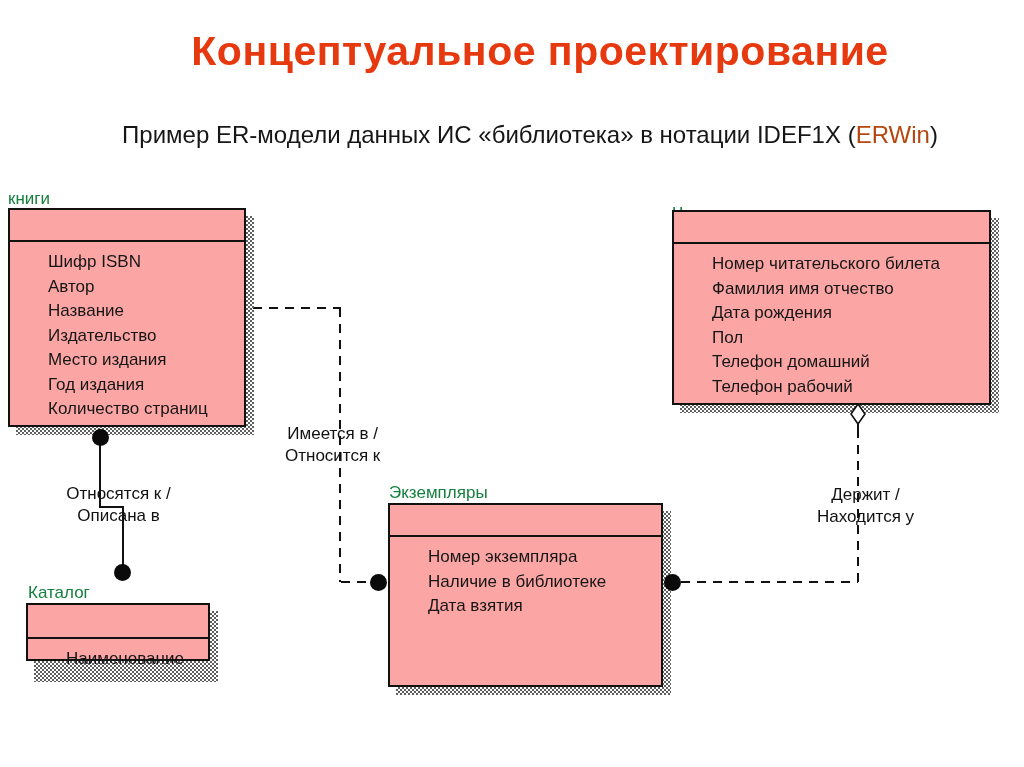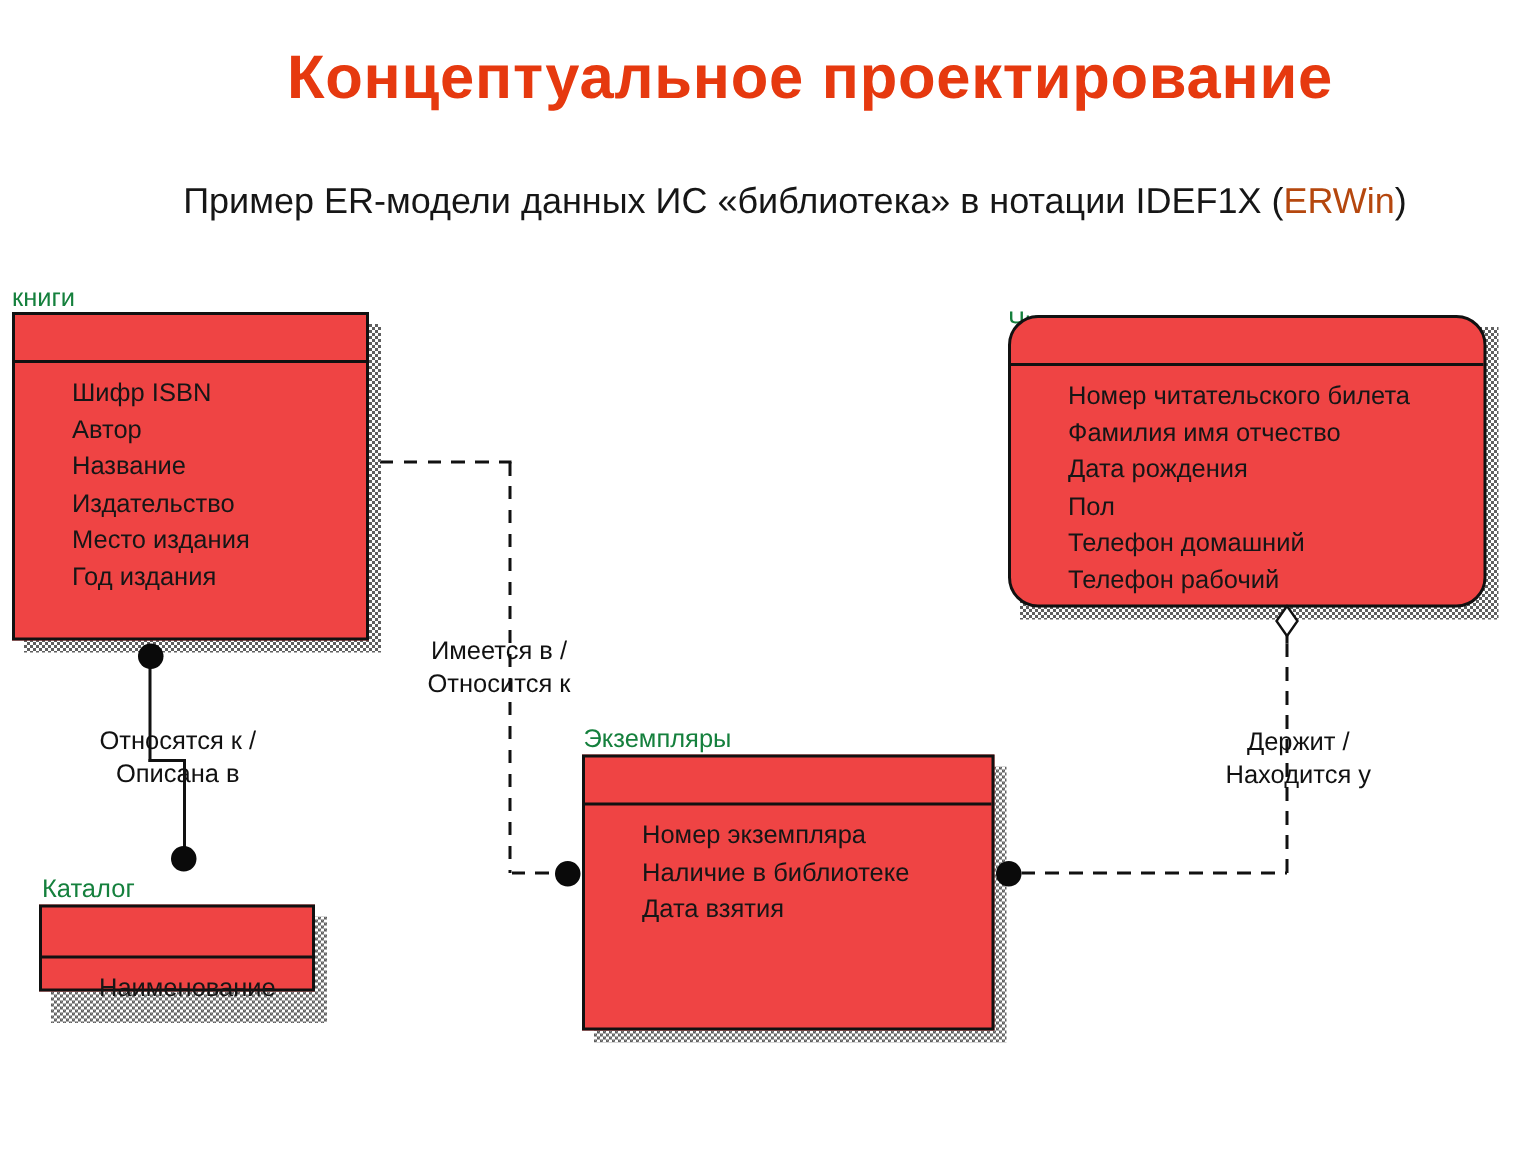--- a/index.html
+++ b/index.html
@@ -29,21 +29,21 @@
   }
   .entity-shadow{
     position:absolute;
     background-image:
       linear-gradient(45deg,#5f5f5f 25%,transparent 25%,transparent 75%,#5f5f5f 75%),
       linear-gradient(45deg,#5f5f5f 25%,transparent 25%,transparent 75%,#5f5f5f 75%);
     background-size:4px 4px;background-position:0 0,2px 2px;
   }
   .entity-box{
     position:absolute;box-sizing:border-box;
-    border:2px solid #111;background:#ef4444;
+    border:2px solid #111;background:#fca5a5;
   }
   .entity-keys{border-bottom:2px solid #111;}
   .entity-attrs{padding:8px 4px 0 38px;font-size:17px;line-height:24.5px;white-space:nowrap;}
 
   
   .hline,.vline{position:absolute;}
   .hline{height:2px;}
   .vline{width:2px;}
   .solid{background:#111;}
   .hdash{background:repeating-linear-gradient(90deg,#111 0 9px,transparent 9px 16px);}
@@ -88,26 +88,27 @@
   <div class="entity-shadow" style="left:16px;top:216px;width:238px;height:219px;"></div>
   <div class="entity-box" style="left:8px;top:208px;width:238px;height:219px;">
     <div class="entity-keys" style="height:30px;"></div>
     <div class="entity-attrs">
       <div>Шифр ISBN</div>
       <div>Автор</div>
       <div>Название</div>
       <div>Издательство</div>
       <div>Место издания</div>
       <div>Год издания</div>
+      <div>Количество страниц</div>
     </div>
   </div>
 
   <div class="entity-label" style="left:672px;top:205px;">Читатели</div>
   <div class="entity-shadow" style="left:680px;top:218px;width:319px;height:195px;"></div>
-  <div class="entity-box" style="left:672px;top:210px;width:319px;height:195px;border-radius:20px;">
+  <div class="entity-box" style="left:672px;top:210px;width:319px;height:195px;">
     <div class="entity-keys" style="height:30px;"></div>
     <div class="entity-attrs">
       <div>Номер читательского билета</div>
       <div>Фамилия имя отчество</div>
       <div>Дата рождения</div>
       <div>Пол</div>
       <div>Телефон домашний</div>
       <div>Телефон рабочий</div>
     </div>
   </div>

